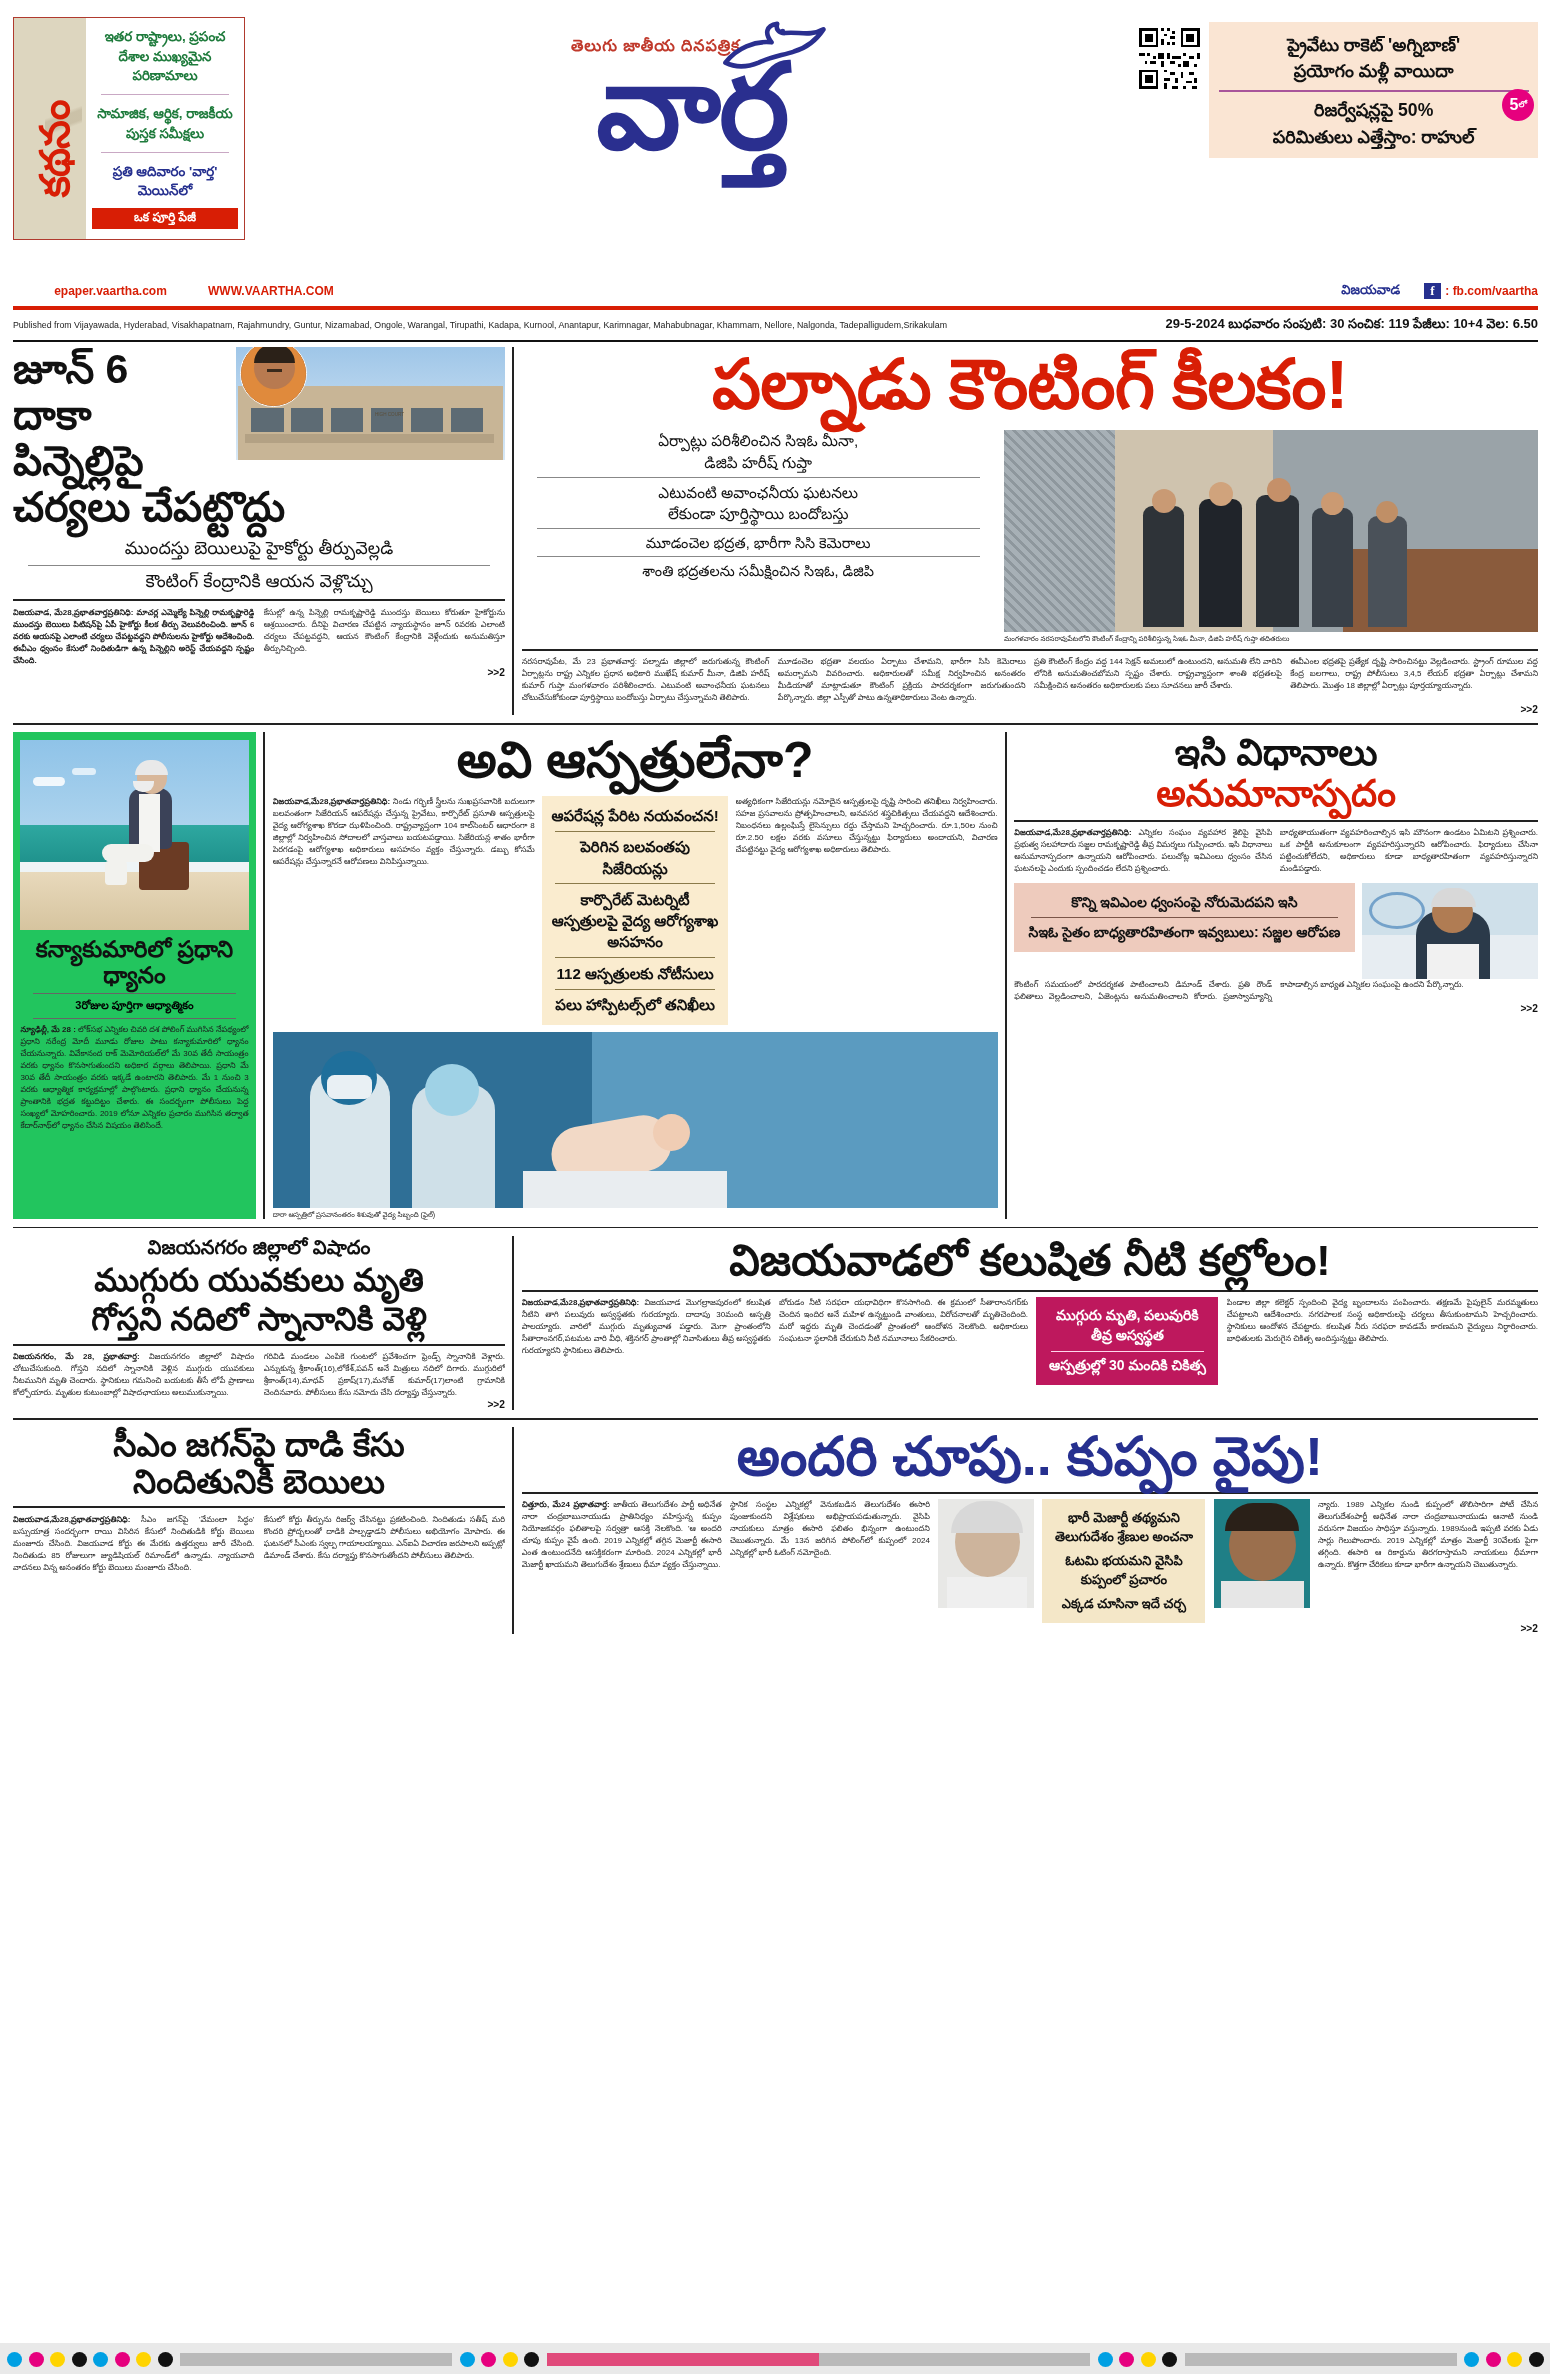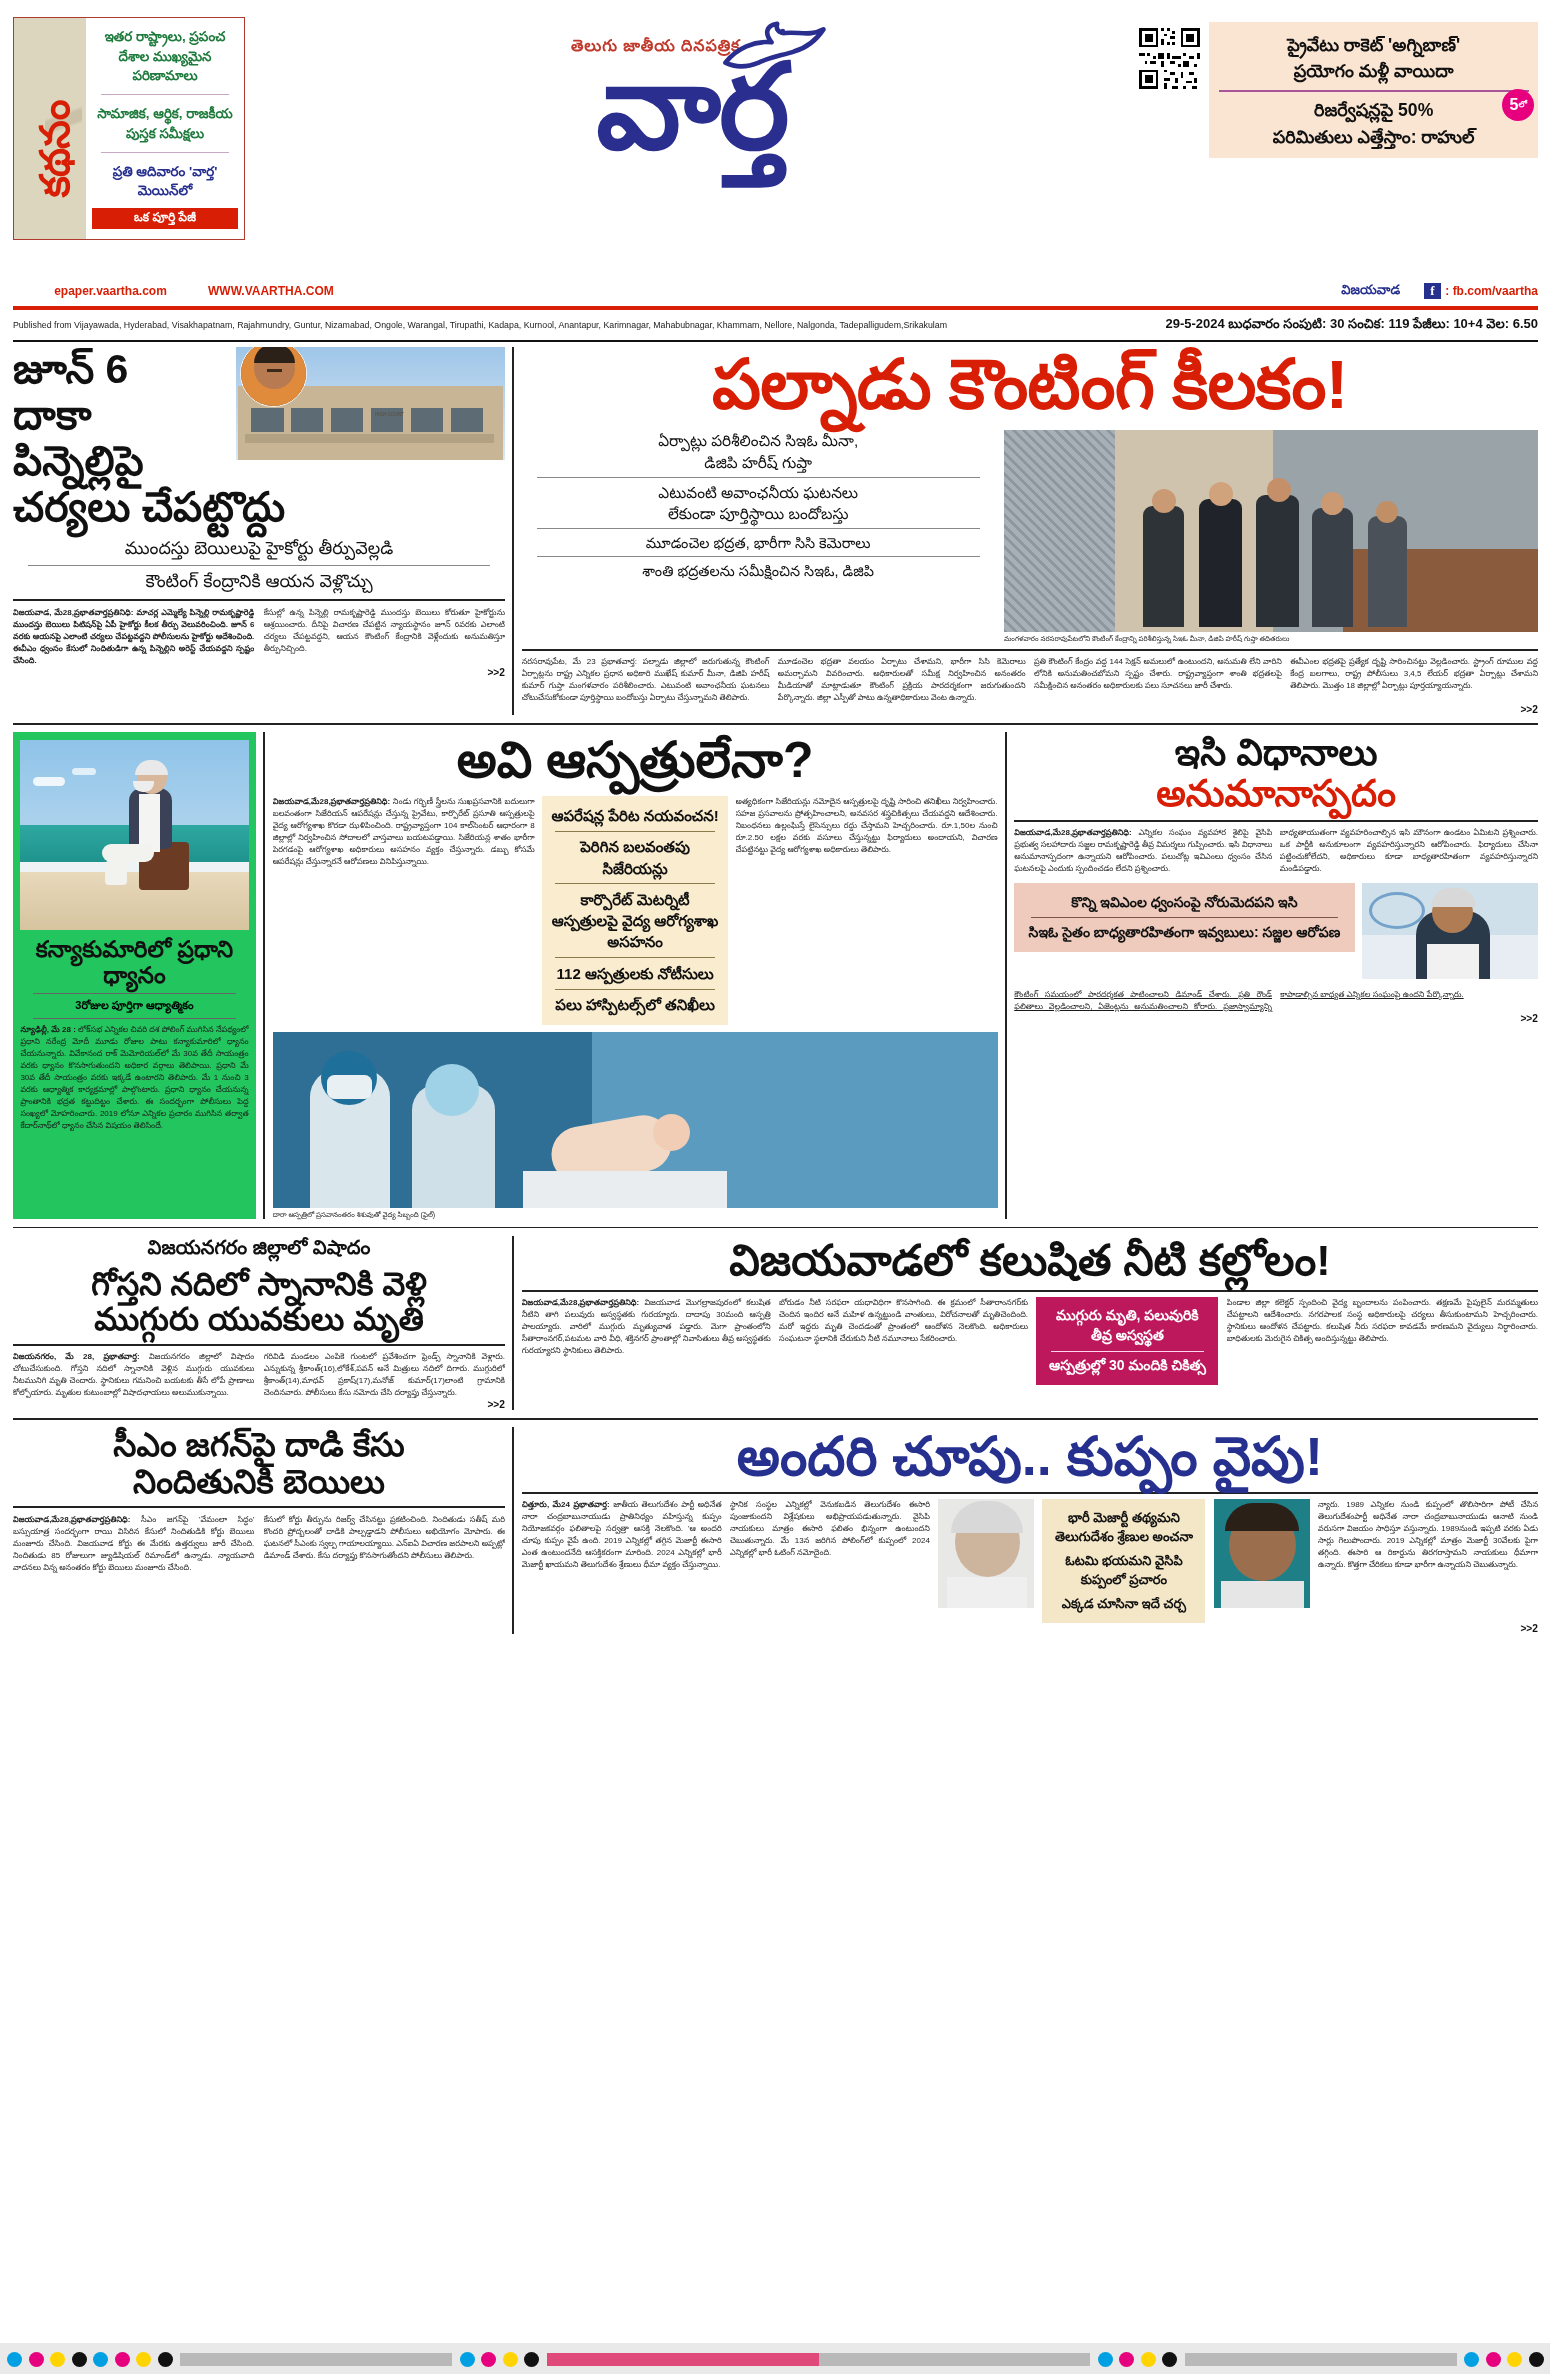--- a/index.html
+++ b/index.html
@@ -574,33 +574,33 @@
             <div style="position:absolute;inset:0;background:#e7edf2;"></div>
             <div style="position:absolute;left:0;top:0;width:100%;height:52px;background:#cfe0ea;"></div>
             <div style="position:absolute;left:7.4px;top:9.3px;width:56px;height:37px;border-radius:50%;border:3.7px solid #2a6fae;opacity:.55;"></div>
             <div style="position:absolute;left:54px;top:28px;width:74px;height:69px;background:#2b3a4a;border-radius:24px 24px 0 0;"></div>
             <div class="head-ball" style="left:70px;top:9.3px;width:41px;height:41px;background:#b07c53;"></div>
             <div style="position:absolute;left:69px;top:5.6px;width:45px;height:18.6px;border-radius:22px 22px 0 0;background:#d8d8d8;"></div>
             <div style="position:absolute;left:65px;top:61px;width:52px;height:35px;background:#f1f1f1;"></div>
           </div>
         </div>
       </div>
-      <div class="body-col" style="margin-top:10px;column-count:2;column-gap:8.3px;text-decoration:underline;">కౌంటింగ్ సమయంలో పారదర్శకత పాటించాలని డిమాండ్ చేశారు. ప్రతి రౌండ్ ఫలితాలు వెల్లడించాలని, ఏజెంట్లను అనుమతించాలని కోరారు. ప్రజాస్వామ్యాన్ని కాపాడాల్సిన బాధ్యత ఎన్నికల సంఘంపై ఉందని పేర్కొన్నారు.</div>
+      <div class="body-col" style="margin-top:0;column-count:2;column-gap:8.3px;">కౌంటింగ్ సమయంలో పారదర్శకత పాటించాలని డిమాండ్ చేశారు. ప్రతి రౌండ్ ఫలితాలు వెల్లడించాలని, ఏజెంట్లను అనుమతించాలని కోరారు. ప్రజాస్వామ్యాన్ని కాపాడాల్సిన బాధ్యత ఎన్నికల సంఘంపై ఉందని పేర్కొన్నారు.</div>
       <div class="jump">&gt;&gt;2</div>
     </div>
   </div>
 
   <div class="hline"></div>
 
   <div class="section">
 
     <div style="width:492px;flex:none;">
       <div class="kicker" style="font-size:19.5px;">విజయనగరం జిల్లాలో విషాదం</div>
+      <div class="hdl-black" style="font-size:32px;text-align:center;">ముగ్గురు యువకులు మృతి</div>
       <div class="hdl-black" style="font-size:32px;text-align:center;margin-top:3.7px;">గోస్తని నదిలో స్నానానికి వెళ్లి</div>
-      <div class="hdl-black" style="font-size:32px;text-align:center;">ముగ్గురు యువకులు మృతి</div>
       <div style="height:1.9px;background:#222;margin:5.6px 0;"></div>
       <div style="display:flex;gap:9.3px;">
         <div class="body-col" style="flex:1;">
           <span class="dateline">విజయనగరం, మే 28, ప్రభాతవార్త:</span>
           <span>విజయనగరం జిల్లాలో విషాదం చోటుచేసుకుంది. గోస్తని నదిలో స్నానానికి వెళ్లిన ముగ్గురు యువకులు నీటమునిగి మృతి చెందారు. స్థానికులు గమనించి బయటకు తీసే లోపే ప్రాణాలు కోల్పోయారు. మృతుల కుటుంబాల్లో విషాదఛాయలు అలుముకున్నాయి.</span>
         </div>
         <div class="body-col" style="flex:1;">గరివిడి మండలం ఎంపికె గుంటలో ప్రవేశించగా ఫ్రెండ్స్ స్నానానికి వెళ్లారు. ఎన్నుకున్న శ్రీకాంత్(16),లోకేశ్,పవన్ అనే మిత్రులు నదిలో దిగారు. ముగ్గురిలో శ్రీకాంత్(14),మాధవ్ ప్రకాష్(17),మనోజ్ కుమార్(17)లాంటి గ్రామానికి చెందినవారు. పోలీసులు కేసు నమోదు చేసి దర్యాప్తు చేస్తున్నారు.</div>
       </div>
       <div class="jump">&gt;&gt;2</div>
     </div>

